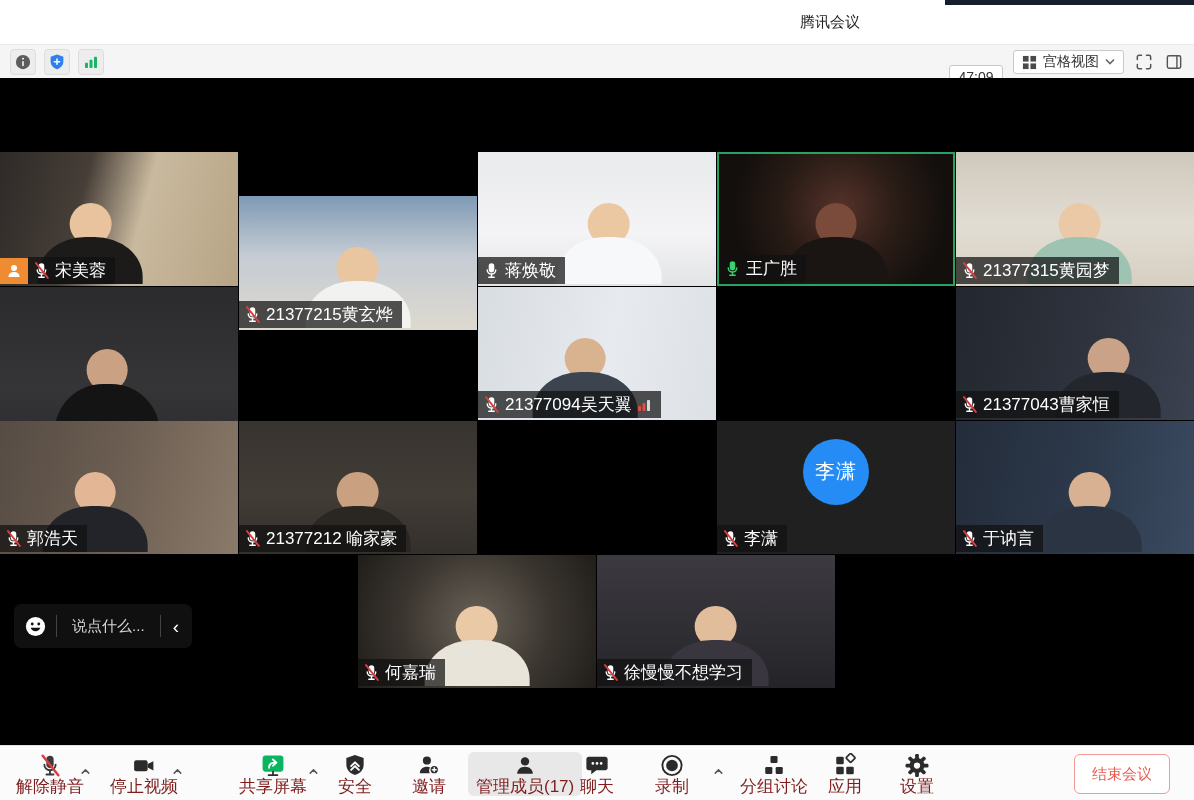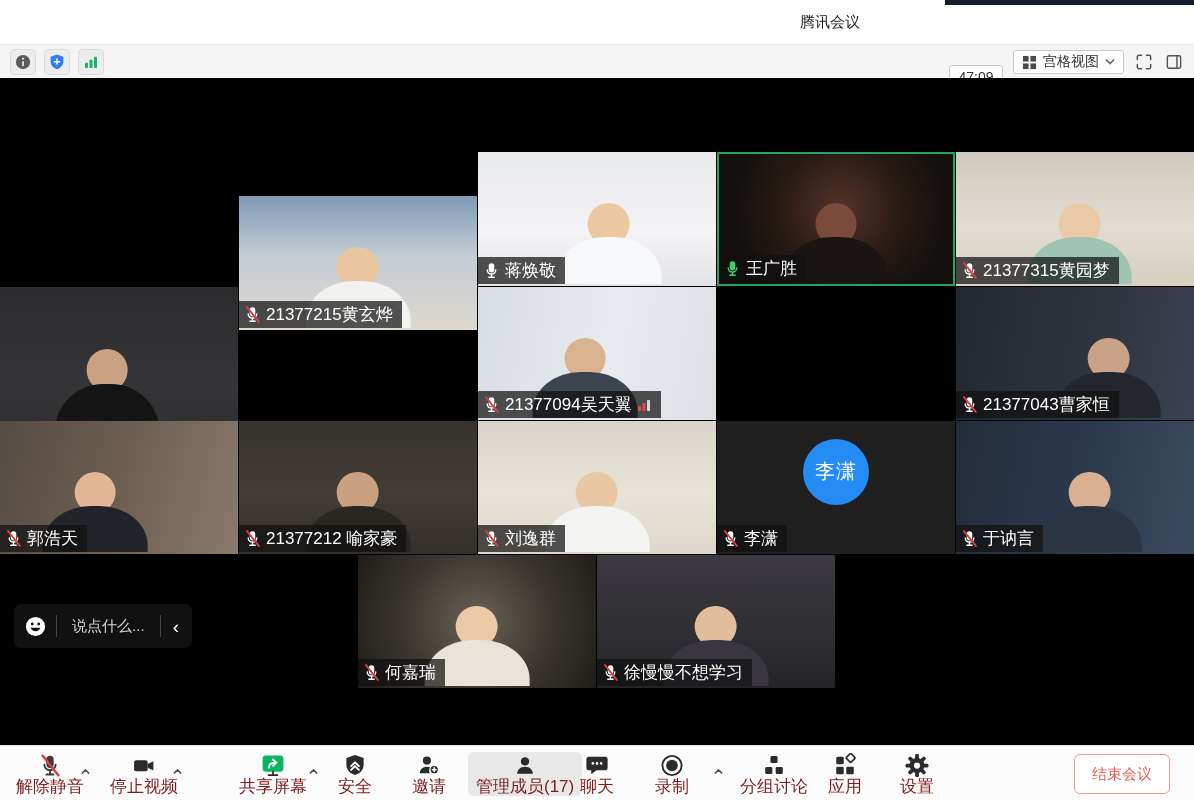--- a/index.html
+++ b/index.html
@@ -157,20 +157,38 @@
     <div class="icon-plain">
       <svg width="20" height="20" viewBox="0 0 24 24">
         <rect x="4" y="4.5" width="16" height="15" rx="2" fill="none" stroke="#555" stroke-width="1.7"></rect>
         <line x1="15.5" y1="4.5" x2="15.5" y2="19.5" stroke="#555" stroke-width="1.7"></line>
       </svg>
     </div>
   </div>
 </div>
 
 <div class="stage" id="stage">
+    <div class="tile t1" style="left: 0px; top: 74px; width: 238px; height: 134px;">
+      <div class="figure">
+        <div class="head"></div>
+        <div class="body"></div>
+      </div>
+      <div class="host-badge">
+        <svg width="18" height="18" viewBox="0 0 24 24" style="color:#fff">
+          <use href="#ic-person"></use>
+        </svg>
+      </div>
+      <div class="name-tag">
+        <svg width="19" height="19" viewBox="0 0 24 24" class="mic-ic" style="color: rgb(255, 255, 255);">
+          <use href="#ic-mic"></use>
+          <use href="#ic-slash"></use>
+        </svg>
+        <span>宋美蓉</span>
+      </div>
+    </div>
     <div class="tile t2" style="left: 239px; top: 74px; width: 238px; height: 134px; margin-top: 44px;">
       <div class="figure">
         <div class="head"></div>
         <div class="body"></div>
       </div>
       <div class="name-tag">
         <svg width="19" height="19" viewBox="0 0 24 24" class="mic-ic" style="color: rgb(255, 255, 255);">
           <use href="#ic-mic"></use>
           <use href="#ic-slash"></use>
         </svg>
@@ -275,33 +293,20 @@
       <div class="figure">
         <div class="head"></div>
         <div class="body"></div>
       </div>
       <div class="name-tag">
         <svg width="19" height="19" viewBox="0 0 24 24" class="mic-ic" style="color: rgb(255, 255, 255);">
           <use href="#ic-mic"></use>
           <use href="#ic-slash"></use>
         </svg>
         <span>21377212 喻家豪</span>
-      </div>
-    </div>
-    <div class="tile t13" style="left: 478px; top: 343px; width: 238px; height: 133px;">
-      <div class="figure">
-        <div class="head"></div>
-        <div class="body"></div>
-      </div>
-      <div class="name-tag">
-        <svg width="19" height="19" viewBox="0 0 24 24" class="mic-ic" style="color: rgb(255, 255, 255);">
-          <use href="#ic-mic"></use>
-          <use href="#ic-slash"></use>
-        </svg>
-        <span>刘逸群</span>
       </div>
     </div>
     <div class="tile t14" style="left: 717px; top: 343px; width: 238px; height: 133px;">
       <div class="avatar-circle">李潇</div>
       <div class="name-tag">
         <svg width="19" height="19" viewBox="0 0 24 24" class="mic-ic" style="color: rgb(255, 255, 255);">
           <use href="#ic-mic"></use>
           <use href="#ic-slash"></use>
         </svg>
         <span>李潇</span>

